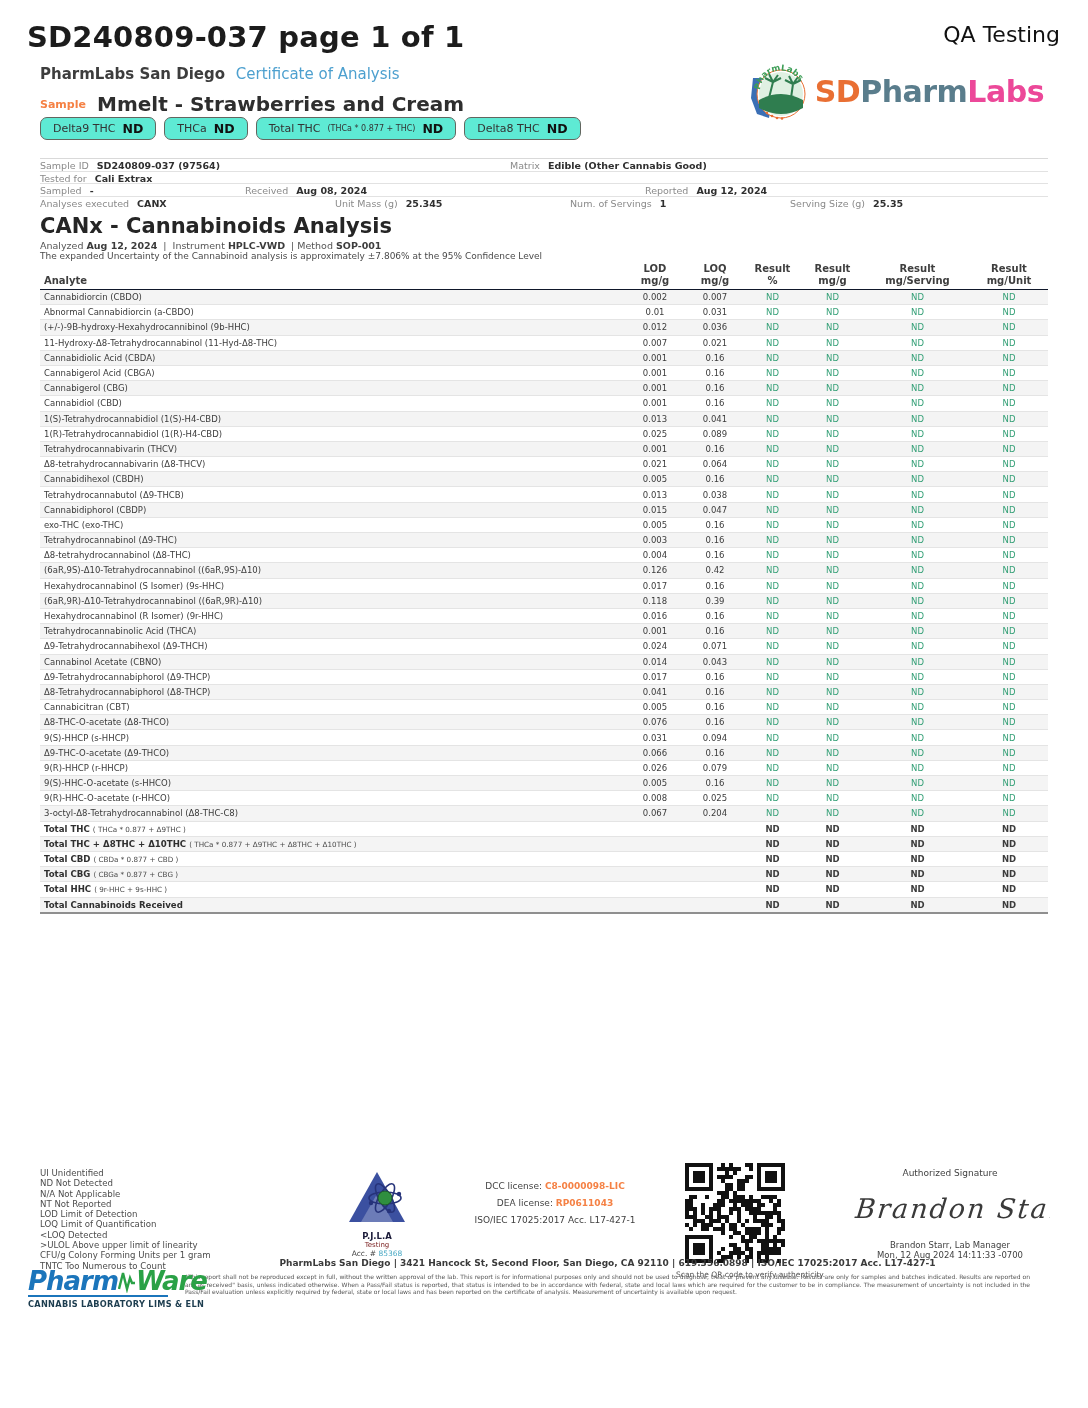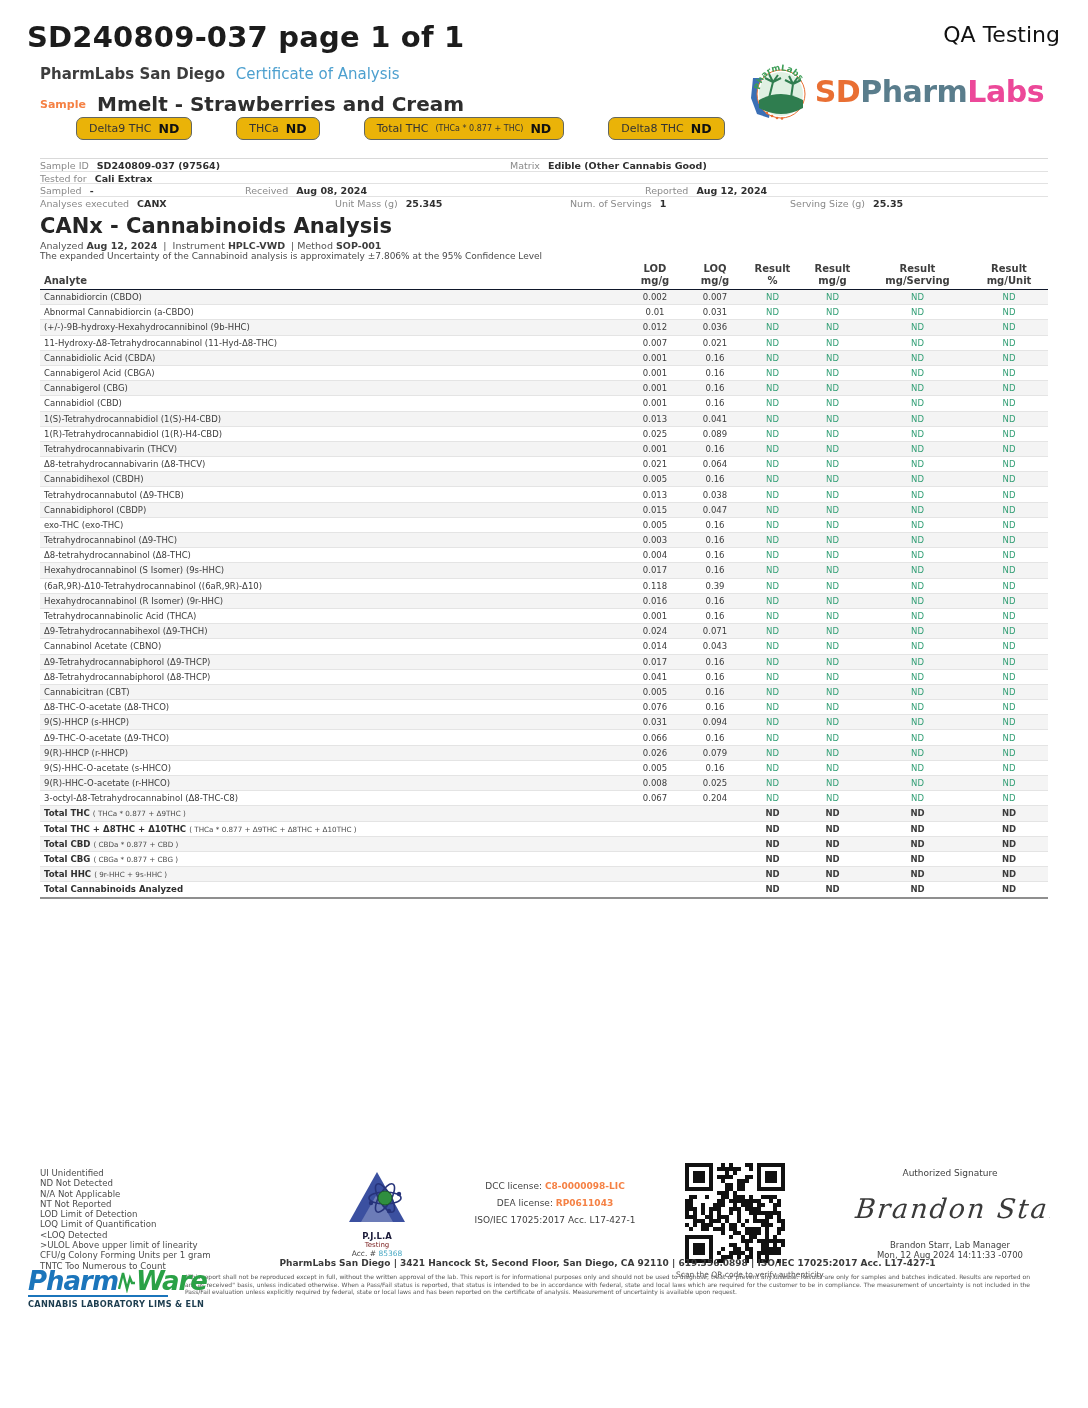--- a/index.html
+++ b/index.html
@@ -21,21 +21,21 @@
 
   
   .brand { position:absolute; right:44px; top:58px; display:flex; align-items:center; }
   .brand-text { font-size:30px; font-weight:700; letter-spacing:-0.5px; margin-left:4px; }
   .brand-text .sd { color:#e96f33; }
   .brand-text .pharm { color:#5a7d8c; }
   .brand-text .labs { color:#ec4899; }
 
   
   .badges { position:absolute; left:40px; top:117px; display:flex; gap:8px; }
-  .badge { display:flex; align-items:center; gap:7px; background:#eab308; border:1px solid #62665f; border-radius:7px; padding:3px 12px; height:23px;margin-left:36px; }
+  .badge { display:flex; align-items:center; gap:7px; background:#5eead4; border:1px solid #62665f; border-radius:7px; padding:3px 12px; height:23px; }
   .badge-label { font-size:11px; color:#333; font-weight:500; }
   .badge-formula { font-size:8px; color:#333; }
   .badge-value { font-size:12.5px; font-weight:700; color:#111; }
 
   
   .sample-info { position:absolute; left:40px; top:158px; width:1008px; font-size:9.5px; border-top:1px solid #d9d9d9; }
   .si-row { position:relative; height:12.5px; border-bottom:1px solid #e2e2e2; }
   .si-row:last-child { border-bottom:none; }
   .si-cell { position:absolute; top:1px; white-space:nowrap; }
   .si-label { color:#8a8a8a; margin-right:8px; }
@@ -363,20 +363,29 @@
           <tr>
             <td class="analyte">Δ8-tetrahydrocannabinol (Δ8-THC)</td>
             <td>0.004</td>
             <td>0.16</td>
             <td class="nd">ND</td>
             <td class="nd">ND</td>
             <td class="nd">ND</td>
             <td class="nd">ND</td>
           </tr>
           <tr>
+            <td class="analyte">(6aR,9S)-Δ10-Tetrahydrocannabinol ((6aR,9S)-Δ10)</td>
+            <td>0.126</td>
+            <td>0.42</td>
+            <td class="nd">ND</td>
+            <td class="nd">ND</td>
+            <td class="nd">ND</td>
+            <td class="nd">ND</td>
+          </tr>
+          <tr>
             <td class="analyte">Hexahydrocannabinol (S Isomer) (9s-HHC)</td>
             <td>0.017</td>
             <td>0.16</td>
             <td class="nd">ND</td>
             <td class="nd">ND</td>
             <td class="nd">ND</td>
             <td class="nd">ND</td>
           </tr>
           <tr>
             <td class="analyte">(6aR,9R)-Δ10-Tetrahydrocannabinol ((6aR,9R)-Δ10)</td>
@@ -552,21 +561,21 @@
           <tr class="total-row">
             <td class="analyte"><span class="tname">Total HHC </span><span class="tformula">( 9r-HHC + 9s-HHC )</span></td>
             <td></td>
             <td></td>
             <td class="nd">ND</td>
             <td class="nd">ND</td>
             <td class="nd">ND</td>
             <td class="nd">ND</td>
           </tr>
           <tr class="total-row final-row">
-            <td class="analyte"><span class="tname">Total Cannabinoids Analyzed </span></td>
+            <td class="analyte"><span class="tname">Total Cannabinoids Received </span></td>
             <td></td>
             <td></td>
             <td class="nd">ND</td>
             <td class="nd">ND</td>
             <td class="nd">ND</td>
             <td class="nd">ND</td>
           </tr>
         </tbody>
     </table>
   </div>

